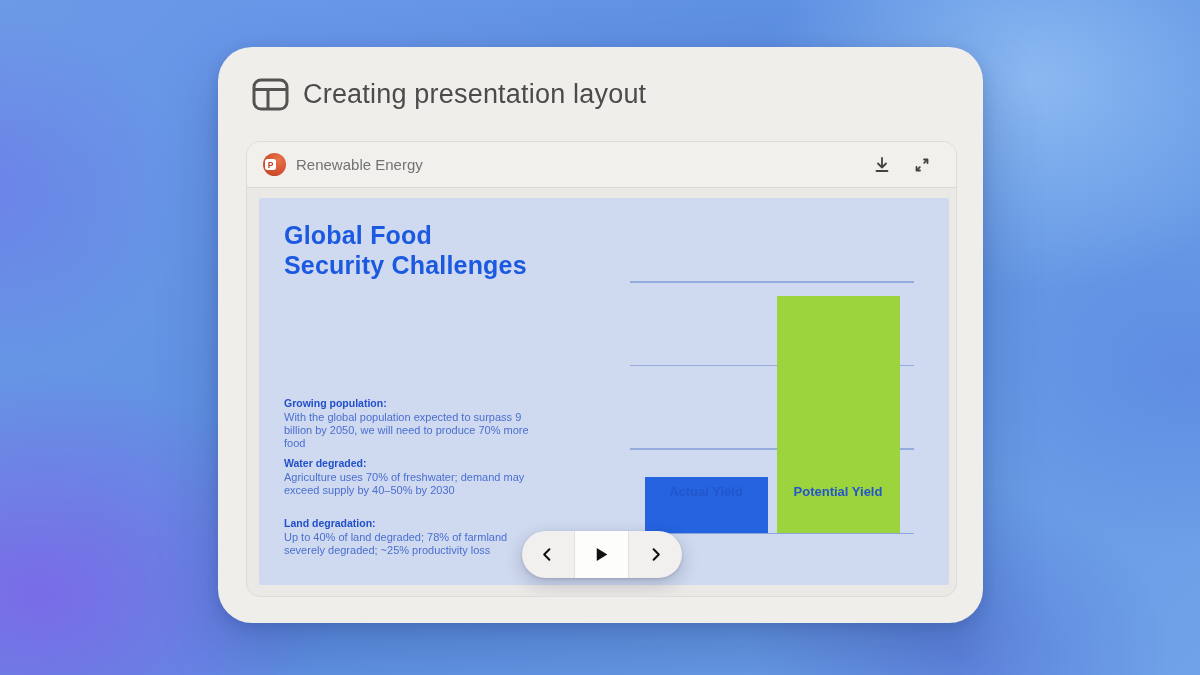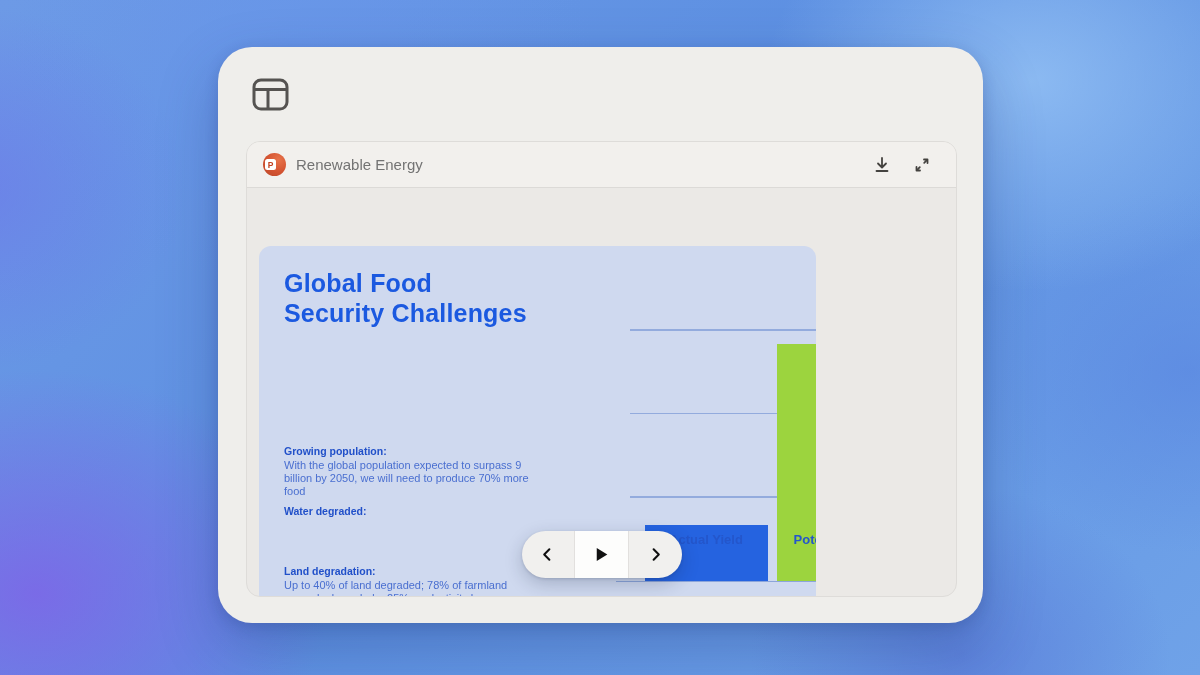--- a/index.html
+++ b/index.html
@@ -74,25 +74,24 @@
   .file-name {
     margin-left: 10px;
     font-size: 15px; font-weight: 500; color: #737373;
   }
   .viewer-actions { margin-left: auto; display: flex; align-items: center; gap: 20px; }
   .action-btn { width: 20px; height: 20px; cursor: pointer; display: flex; }
 
   
   .slide {
     position: absolute; left: 12px; top: 56px;
-    width: 557px; height: 387px;
+    width: 690px; height: 387px;
     background: #cfd9ef;
-    border-radius: 12px;
+    border-radius: 2px;
     overflow: hidden;
-    margin-top: 48px;
   }
   .slide-title {
     position: absolute; left: 25px; top: 22px;
     font-size: 25px; line-height: 30px; font-weight: bold;
     color: #1b59e0; white-space: pre-line; letter-spacing: .2px;
   }
   .section { position: absolute; left: 25px; width: 252px; }
   .section-1 { top: 199px; }
   .section-2 { top: 259px; }
   .section-3 { top: 319px; }
@@ -153,20 +152,21 @@
 <div class="task-card">
 
   <div class="card-header">
     <span class="layout-icon">
       <svg viewBox="0 0 37 33" width="37" height="33">
         <rect x="2" y="2" width="33" height="29" rx="7" fill="none" stroke="#555351" stroke-width="3"></rect>
         <line x1="2" y1="11.5" x2="35" y2="11.5" stroke="#555351" stroke-width="3"></line>
         <line x1="16" y1="11.5" x2="16" y2="31" stroke="#555351" stroke-width="3"></line>
       </svg>
     </span>
+    <h1 class="card-title">Creating presentation layout</h1>
   </div>
 
   <div class="viewer">
 
     <div class="viewer-header">
       <span class="ppt-icon">
         <span class="badge">P</span>
       </span>
       <span class="file-name">Renewable Energy</span>
       <span class="viewer-actions">
@@ -190,20 +190,21 @@
     <div class="slide">
       <h2 class="slide-title">Global Food
 Security Challenges</h2>
 
       <div class="section section-1">
         <div class="section-heading">Growing population:</div>
         <div class="section-body">With the global population expected to surpass 9 billion by 2050, we will need to produce 70% more food</div>
       </div>
       <div class="section section-2">
         <div class="section-heading">Water degraded:</div>
+        <div class="section-body">Agriculture uses 70% of freshwater; demand may exceed supply by 40–50% by 2030</div>
       </div>
       <div class="section section-3">
         <div class="section-heading">Land degradation:</div>
         <div class="section-body">Up to 40% of land degraded; 78% of farmland severely degraded; ~25% productivity loss</div>
       </div>
 
       <div class="chart-plot">
         <div class="gridline" style="bottom: 30.9278%;"></div>
         <div class="gridline" style="bottom: 61.8557%;"></div>
         <div class="gridline" style="bottom: 92.7835%;"></div>

